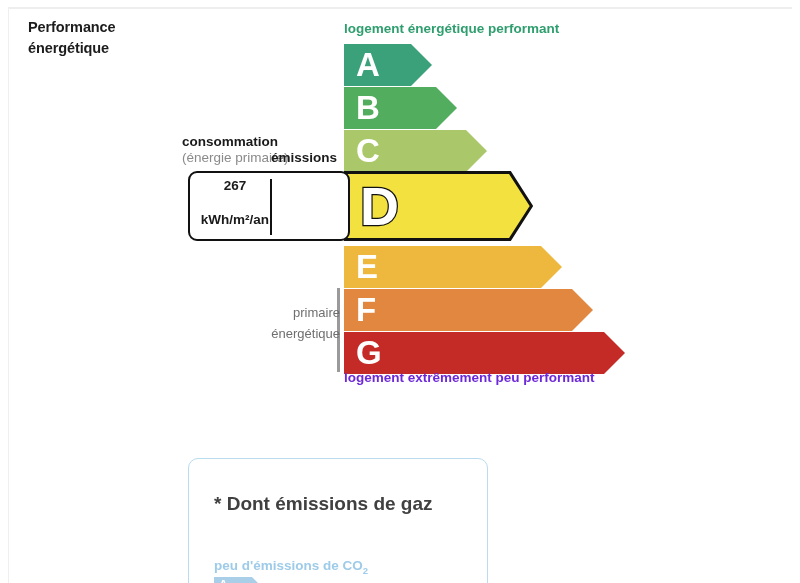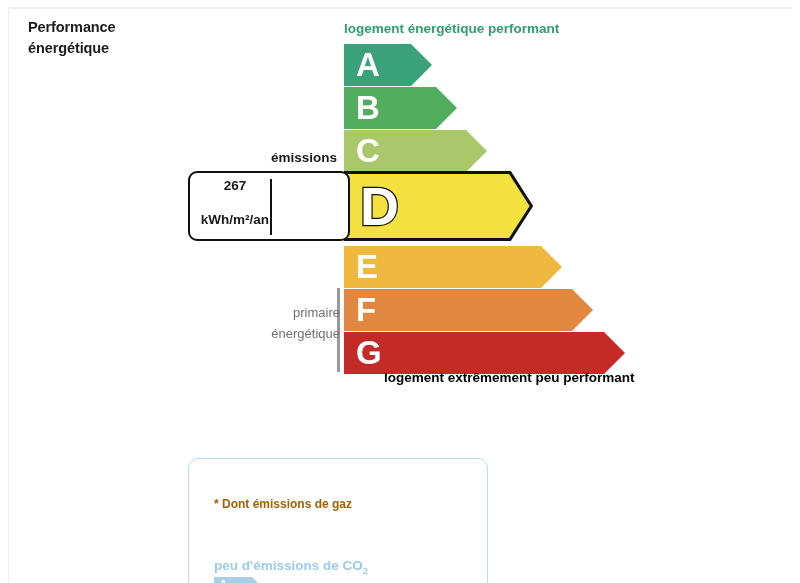--- a/index.html
+++ b/index.html
@@ -195,24 +195,24 @@
     width: 300px; height: 160px;
     border: 1.5px solid #b9dcef;
     border-radius: 10px;
     box-sizing: border-box;
     background: #ffffff;
   }
   #info-note {
     position: absolute;
     left: 214px; top: 483px;
     width: 250px;
-    font-size: 12px;
+    font-size: 19px;
     font-weight: bold;
     line-height: 42px;
-    color: #a16207;
+    color: #404040;
   }
   #info-note .l2 { display: block; }
 
   
   #ges-block {
     position: absolute;
     left: 214px; top: 524px;
     width: 280px; height: 59px;
     overflow: hidden;
     margin-top: 31px;
@@ -311,28 +311,32 @@
   <div class="bar" id="bar-f">
     <span class="shape" style="background: rgb(226, 135, 63);"></span>
     <span class="letter">F</span>
   </div>
 
   <div class="bar" id="bar-g">
     <span class="shape" style="background: rgb(196, 42, 38);"></span>
     <span class="letter">G</span>
   </div>
 
-  <div class="caption" id="caption-bottom" style="color: #000000; margin-left: 40px;">logement extrêmement peu performant</div>
+  <div class="caption" id="caption-bottom" style="color: #6d28d9;">logement extrêmement peu performant</div>
 
   <div id="passoire-bar"></div>
   <div id="passoire">
     <span>primaire</span>
     <span class="l2">énergétique</span>
   </div>
 
+  <div class="vb-header" id="hdr-conso">
+    <span>consommation</span>
+    <span class="sub">(énergie primaire)</span>
+  </div>
   <div class="vb-header" id="hdr-ges">émissions</div>
 
   <div id="value-box">
     <div class="vb-divider"></div>
     <div class="vb-cell" id="vb-cell-conso">
       <div class="vb-num">267</div>
       <div class="vb-unit">kWh/m²/an</div>
     </div>
   </div>
 </div>

